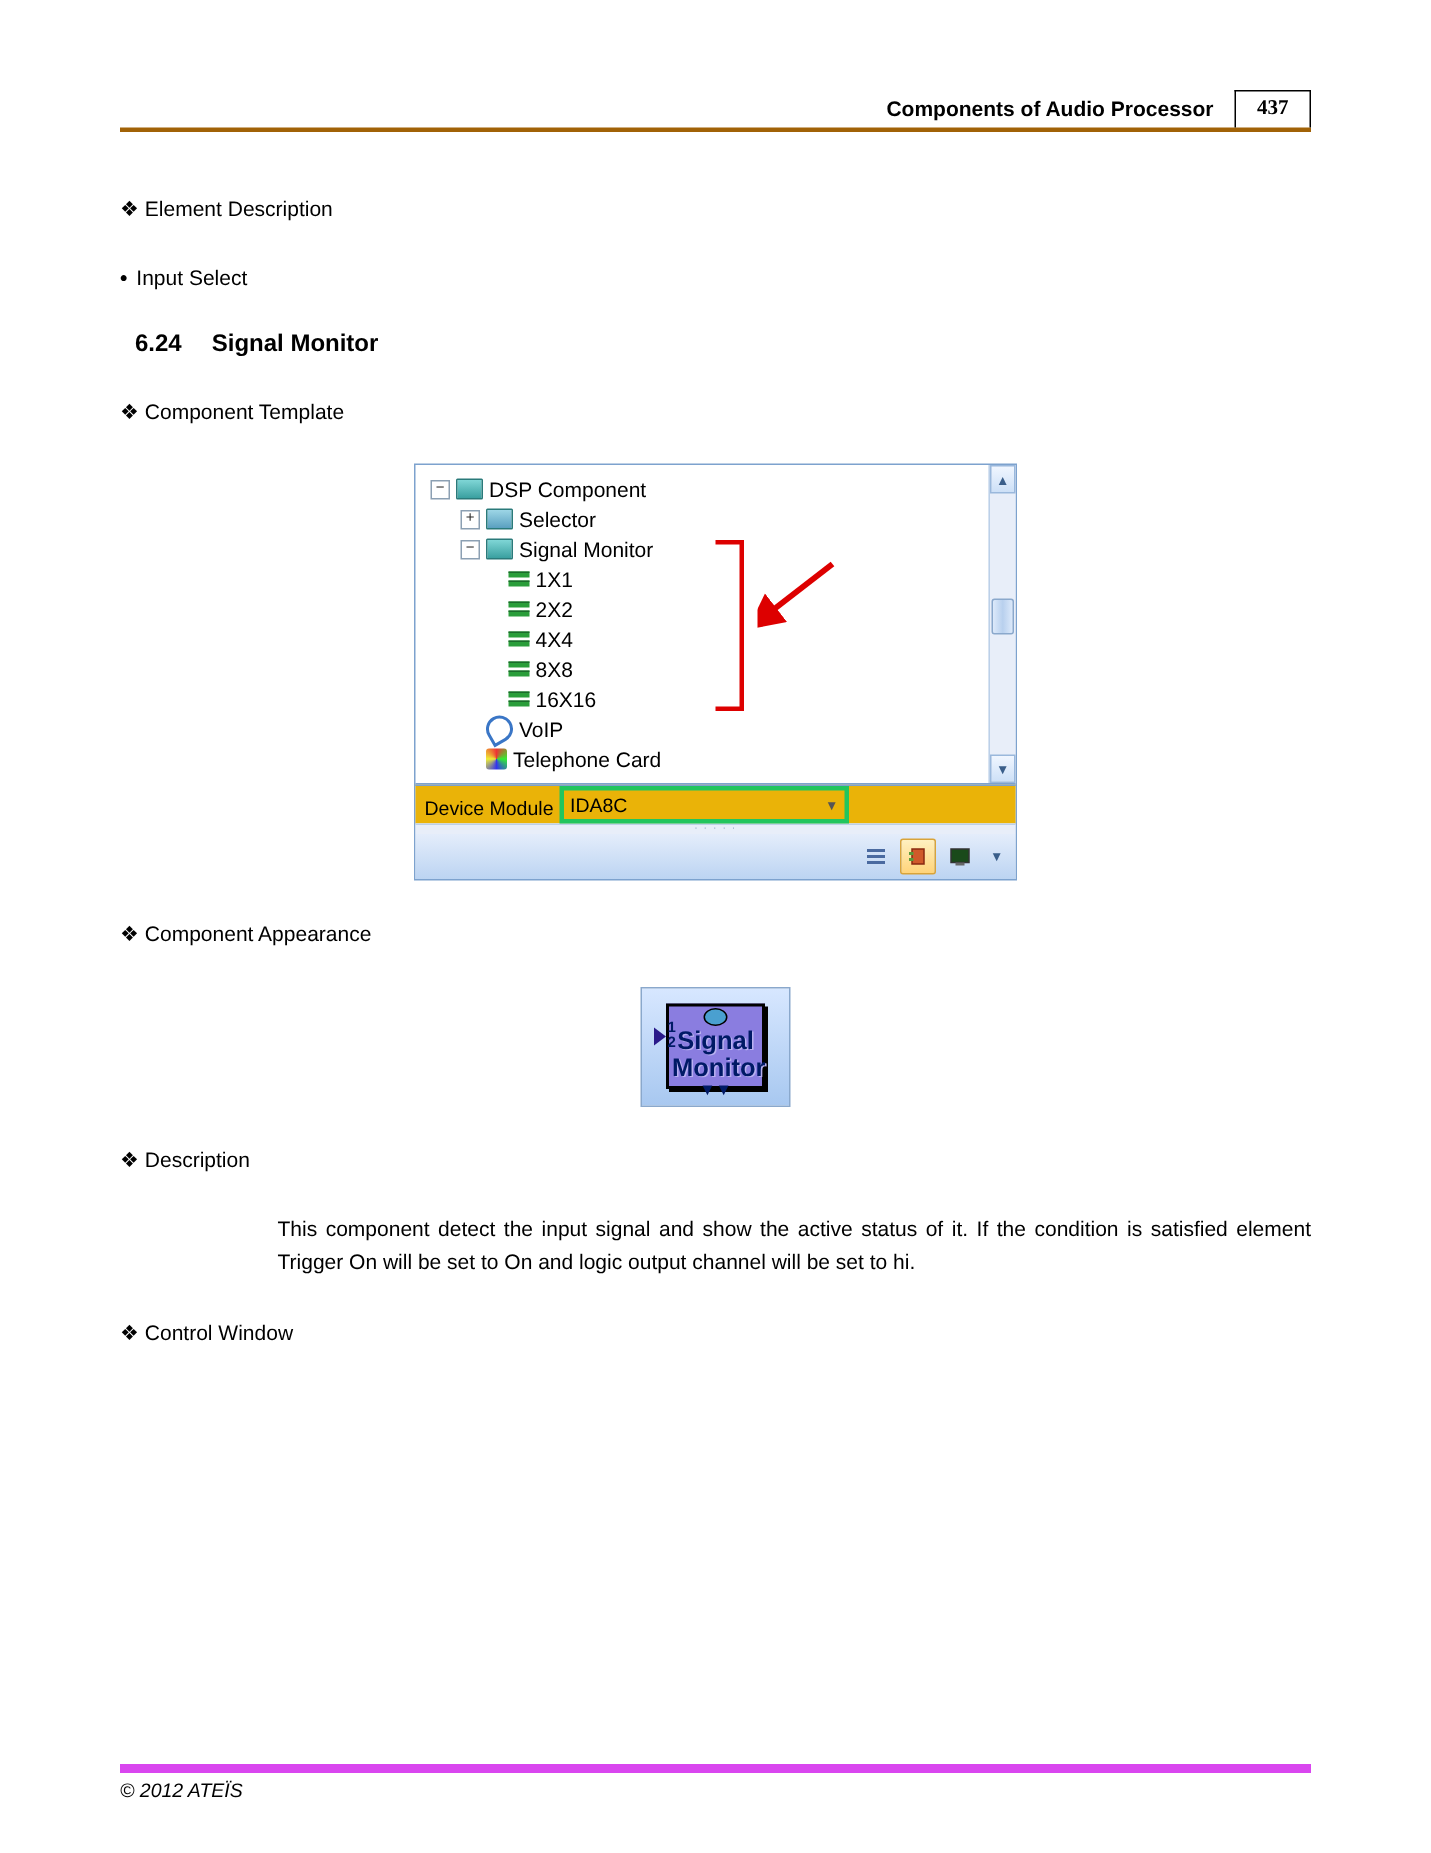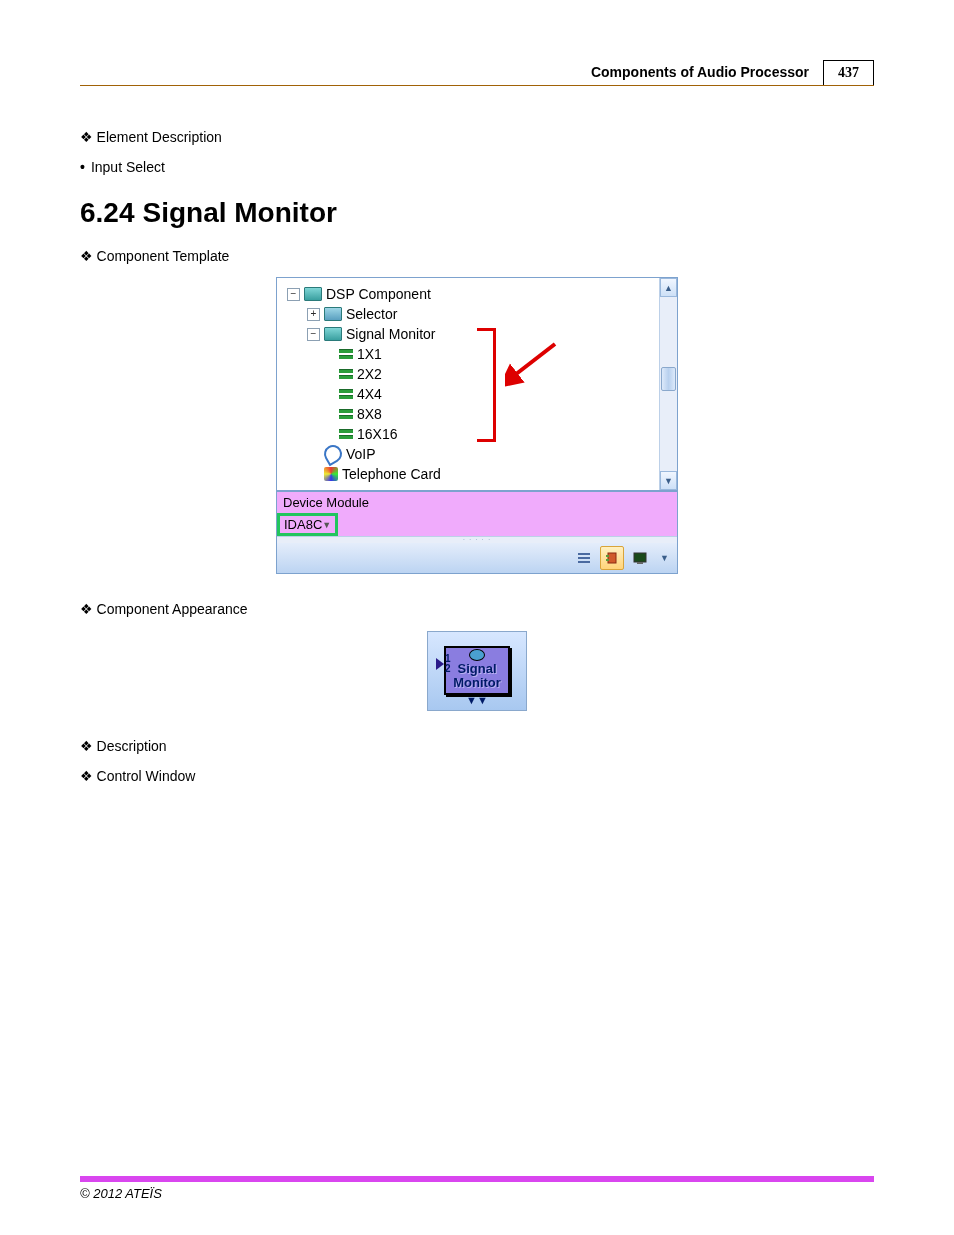--- a/index.html
+++ b/index.html
@@ -11,21 +11,21 @@
     background: #fff;
     width: 954px;
   }
   .page {
     padding: 60px 80px 30px 80px;
     box-sizing: border-box;
     min-height: 1235px;
     position: relative;
   }
   .header-line {
-    border-bottom: 1px solid #a16207;
+    border-bottom: 3px solid #a16207;
     margin-bottom: 40px;
     display: flex;
     justify-content: flex-end;
     align-items: stretch;
   }
   .header-title {
     font-weight: bold;
     padding: 4px 8px;
     font-size: 14px;
   }
@@ -43,28 +43,28 @@
     content: "❖";
     margin-right: 4px;
   }
   .bullet-disc::before {
     content: "•";
     margin-right: 6px;
     font-weight: bold;
   }
   .section-heading {
     display: flex;
-    gap: 8px;
+    gap: 20px;
     font-family: Arial, sans-serif;
-    font-size: 28px;
+    font-size: 16px;
     font-weight: bold;
-    margin: 18px 0 16px 0;
+    margin: 18px 0 16px 10px;
   }
   .para {
-    margin: 8px 0;
+    margin: 24px 0;
     line-height: 1.6;
   }
   .desc-text {
     margin: 6px 0 18px 105px;
     line-height: 1.6;
     text-align: justify;
   }
   .center-block {
     display: flex;
     justify-content: center;
@@ -192,24 +192,23 @@
     border-top: 3px solid #d00;
     border-bottom: 3px solid #d00;
   }
   .arrow {
     position: absolute;
     left: 228px; top: 60px;
   }
   .device-row {
     border-top: 1px solid #7da2ce;
     display:flex;
-    align-items:flex-start;
-    background: #f0abfc;
+    align-items:flex-end;
+    background: #eab308;
     font-size:13px;
-    flex-direction:column;
   }
   .device-label { padding: 3px 4px 3px 6px; }
   .device-select {
     flex:1;
     border:3px solid #22c55e;
     padding:1px 4px;
     margin-right:111px;
     display:flex;
     justify-content:space-between;
     align-items:center;
@@ -262,21 +261,21 @@
     border: 2px solid #000;
     box-shadow: 2px 2px 0 #000;
     text-align:center;
     padding: 1px 2px 3px 2px;
   }
   .comp-oval {
     width: 14px;height:10px;border:1px solid #000;border-radius:50%;
     background:#4aa0d0;margin:0 auto 1px auto;
   }
   .comp-label {
-    font-size:13px; font-weight:bold; color:#001a66; line-height:1.05;
+    font-size:17px; font-weight:bold; color:#001a66; line-height:1.05;
     text-shadow: 1px 1px 0 #b8b0f0;
   }
   .comp-ports-l {
     position:absolute; left:8px; top:22px;
     color:#001a66; font-size:10px; font-weight:bold;
     display:flex;align-items:center;gap:1px;
   }
   .port-tri {
     width:0;height:0;border-top:6px solid transparent;border-bottom:6px solid transparent;border-left:8px solid #2a1a8a;
   }
@@ -429,19 +428,20 @@
       <div class="comp-inner">
         <div class="comp-oval"></div>
         <div class="comp-label">Signal</div>
         <div class="comp-label">Monitor</div>
       </div>
       <div class="comp-arrows-b">▼▼</div>
     </div>
   </div>
 
   <p class="para indent1 bullet-diamond">Description</p>
+  <p class="desc-text">This component detect the input signal and show the active status of it. If the condition is satisfied element Trigger On will be set to On and logic output channel will be set to hi.</p>
 
   <p class="para indent1 bullet-diamond">Control Window</p>
 
   <div class="footer">
     <span>© 2012 ATEÏS</span>
   </div>
 </div>
 
 </body></html>

